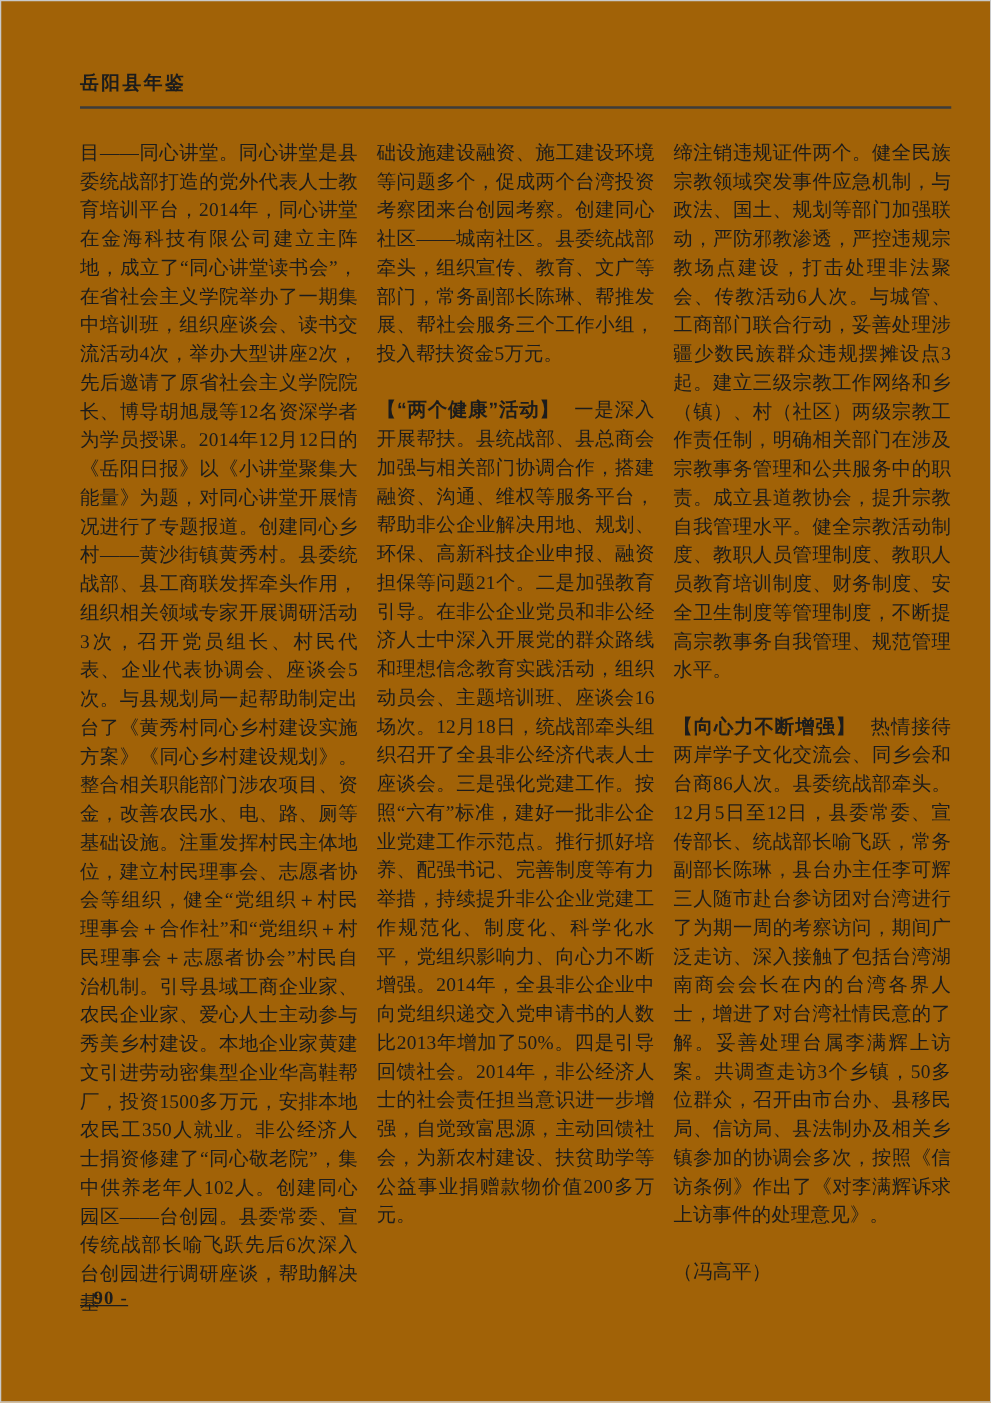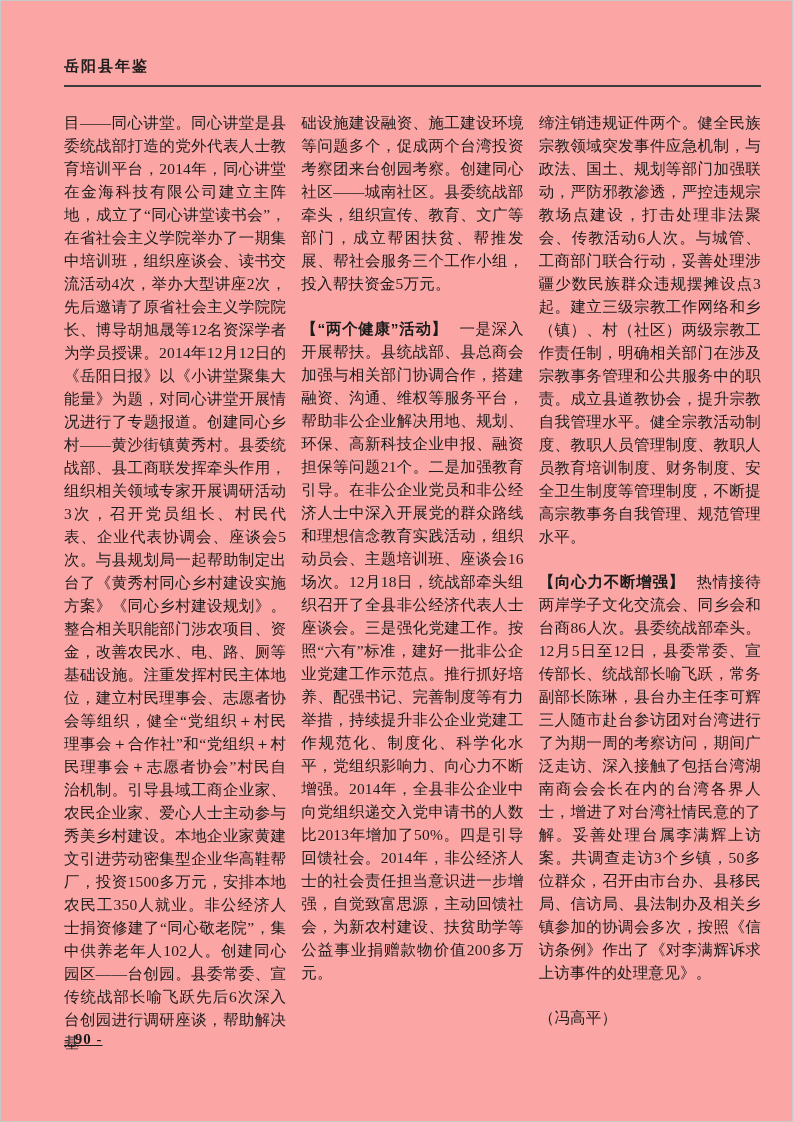--- a/index.html
+++ b/index.html
@@ -3,21 +3,21 @@
 <meta charset="utf-8">
 <style>
   html, body {
     margin: 0;
     padding: 0;
     background: #ffffff;
   }
   .page {
     width: 793px;
     height: 1122px;
-    background: #fca5a5;
+    background: #a16207;
     box-sizing: border-box;
     border: 1px solid #c9c9c9;
     position: relative;
     overflow: hidden;
     font-family: "Liberation Serif", "DejaVu Serif", serif;
     color: #1c1c1c;
   }
   .content {
     position: absolute;
     left: 63px;
@@ -89,21 +89,21 @@
       <div class="header-rule"></div>
     </div>
 
     <div class="columns">
 
       <div class="col">
         <p>目——同心讲堂。同心讲堂是县委统战部打造的党外代表人士教育培训平台，2014年，同心讲堂在金海科技有限公司建立主阵地，成立了“同心讲堂读书会”，在省社会主义学院举办了一期集中培训班，组织座谈会、读书交流活动4次，举办大型讲座2次，先后邀请了原省社会主义学院院长、博导胡旭晟等12名资深学者为学员授课。2014年12月12日的《岳阳日报》以《小讲堂聚集大能量》为题，对同心讲堂开展情况进行了专题报道。创建同心乡村——黄沙街镇黄秀村。县委统战部、县工商联发挥牵头作用，组织相关领域专家开展调研活动3次，召开党员组长、村民代表、企业代表协调会、座谈会5次。与县规划局一起帮助制定出台了《黄秀村同心乡村建设实施方案》《同心乡村建设规划》。整合相关职能部门涉农项目、资金，改善农民水、电、路、厕等基础设施。注重发挥村民主体地位，建立村民理事会、志愿者协会等组织，健全“党组织＋村民理事会＋合作社”和“党组织＋村民理事会＋志愿者协会”村民自治机制。引导县域工商企业家、农民企业家、爱心人士主动参与秀美乡村建设。本地企业家黄建文引进劳动密集型企业华高鞋帮厂，投资1500多万元，安排本地农民工350人就业。非公经济人士捐资修建了“同心敬老院”，集中供养老年人102人。创建同心园区——台创园。县委常委、宣传统战部长喻飞跃先后6次深入台创园进行调研座谈，帮助解决基</p>
       </div>
 
       <div class="col">
-        <p>础设施建设融资、施工建设环境等问题多个，促成两个台湾投资考察团来台创园考察。创建同心社区——城南社区。县委统战部牵头，组织宣传、教育、文广等部门，成立帮困扶贫、帮推发展、帮社会服务三个工作小组，投入帮扶资金5万元。</p>
+        <p>础设施建设融资、施工建设环境等问题多个，促成两个台湾投资考察团来台创园考察。创建同心社区——城南社区。县委统战部牵头，组织宣传、教育、文广等部门，常务副部长陈琳、帮推发展、帮社会服务三个工作小组，投入帮扶资金5万元。</p>
         <p class="sect">
           <strong>【“两个健康”活动】</strong>
           <span>一是深入开展帮扶。县统战部、县总商会加强与相关部门协调合作，搭建融资、沟通、维权等服务平台，帮助非公企业解决用地、规划、环保、高新科技企业申报、融资担保等问题21个。二是加强教育引导。在非公企业党员和非公经济人士中深入开展党的群众路线和理想信念教育实践活动，组织动员会、主题培训班、座谈会16场次。12月18日，统战部牵头组织召开了全县非公经济代表人士座谈会。三是强化党建工作。按照“六有”标准，建好一批非公企业党建工作示范点。推行抓好培养、配强书记、完善制度等有力举措，持续提升非公企业党建工作规范化、制度化、科学化水平，党组织影响力、向心力不断增强。2014年，全县非公企业中向党组织递交入党申请书的人数比2013年增加了50%。四是引导回馈社会。2014年，非公经济人士的社会责任担当意识进一步增强，自觉致富思源，主动回馈社会，为新农村建设、扶贫助学等公益事业捐赠款物价值200多万元。</span>
         </p>
       </div>
 
       <div class="col">
         <p>缔注销违规证件两个。健全民族宗教领域突发事件应急机制，与政法、国土、规划等部门加强联动，严防邪教渗透，严控违规宗教场点建设，打击处理非法聚会、传教活动6人次。与城管、工商部门联合行动，妥善处理涉疆少数民族群众违规摆摊设点3起。建立三级宗教工作网络和乡（镇）、村（社区）两级宗教工作责任制，明确相关部门在涉及宗教事务管理和公共服务中的职责。成立县道教协会，提升宗教自我管理水平。健全宗教活动制度、教职人员管理制度、教职人员教育培训制度、财务制度、安全卫生制度等管理制度，不断提高宗教事务自我管理、规范管理水平。</p>
         <p class="sect">
           <strong>【向心力不断增强】</strong>

